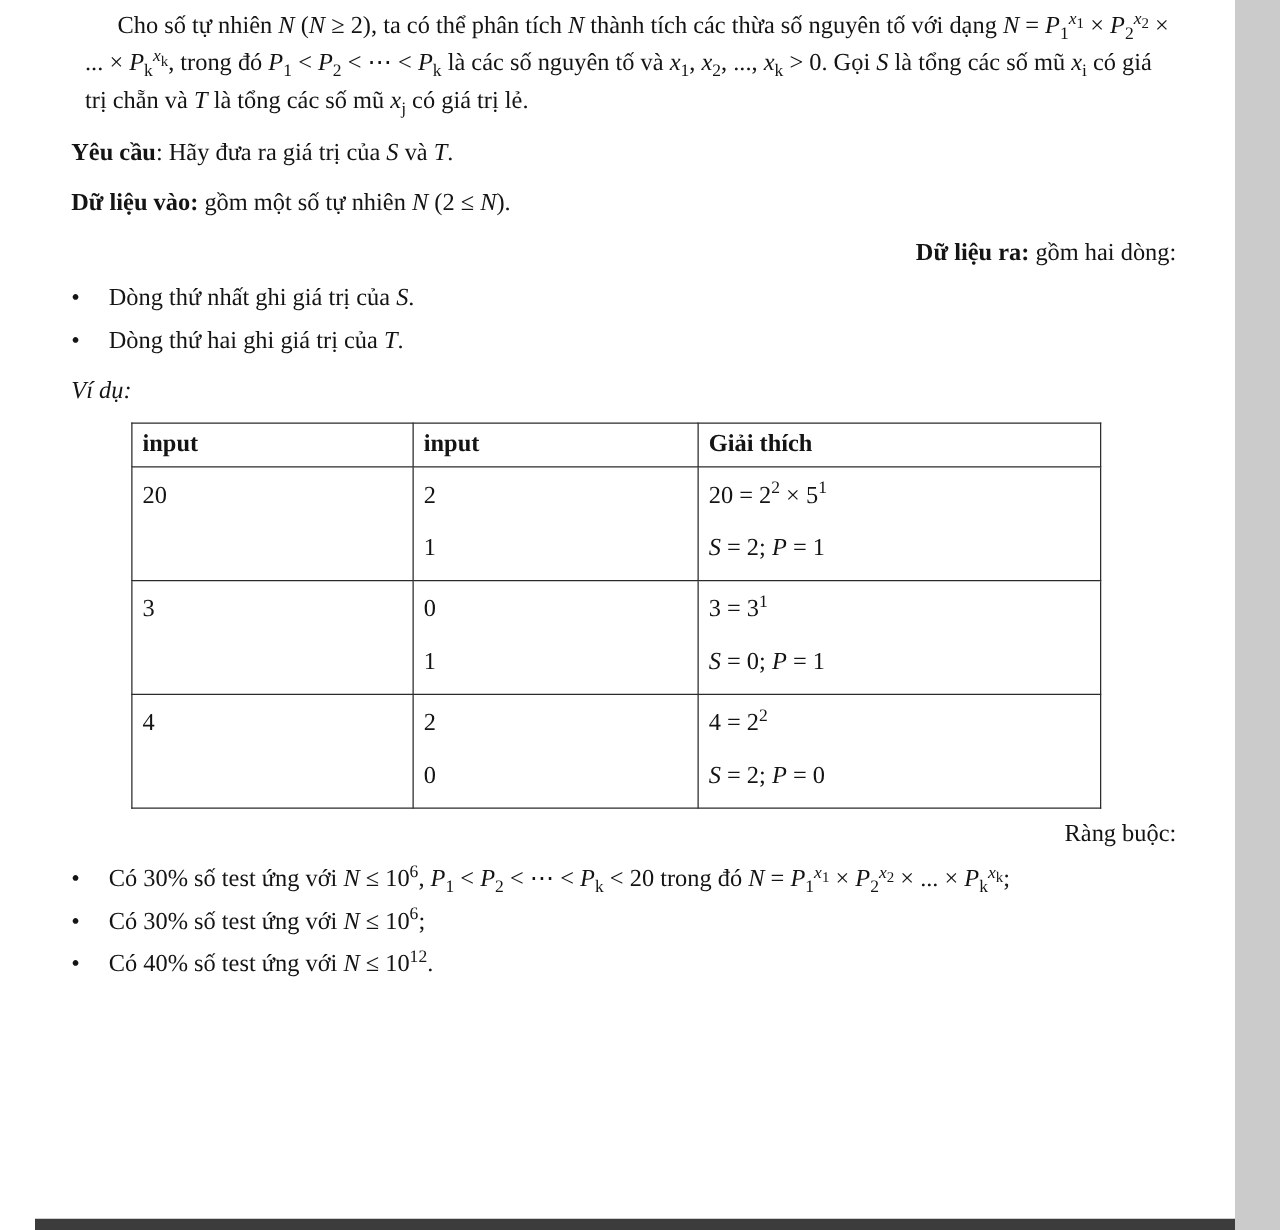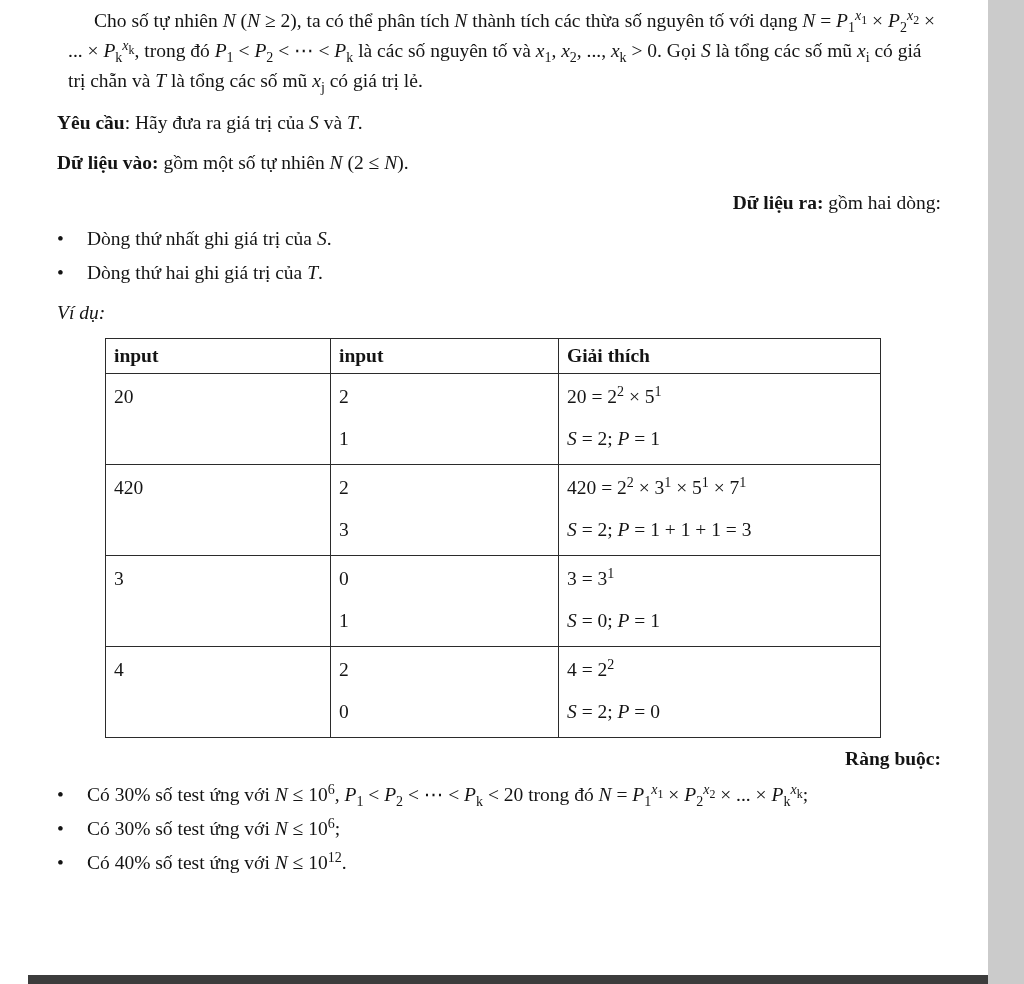--- a/index.html
+++ b/index.html
@@ -23,21 +23,21 @@
     position: absolute; left: 57px; top: 6px; width: 884px;
     font-size: 19.5px; line-height: 30px;
   }
   .title { font-weight: bold; margin-bottom: 10px; }
   .para  { margin-bottom: 10px; }
   .indent { text-indent: 26px; }
   .mb12 { margin-bottom: 12px; margin-left: 11px; }
   .mb14 { margin-bottom: 14px; }
   .mb6  { margin-bottom: 6px; text-align: right; }
   .example { font-style: italic; margin-bottom: 10px; }
-  .bold { font-weight: bold; }
+  .bold { font-weight: normal; }
 
   .bullet { display: flex; margin-bottom: 2px; min-height: 32px; }
   .bullet .dot { width: 30px; flex: none; }
   .bullet .btext { flex: 1; }
 
   table.examples {
     border-collapse: collapse;
     margin-left: 48px;
     width: 775px;
     table-layout: fixed;
@@ -105,33 +105,20 @@
           <div class="ln">2</div>
           <div class="ln">1</div>
         </td>
         <td class="c3">
           <div class="ln">20 = 2<sup>2</sup> × 5<sup>1</sup></div>
           <div class="ln"><i>S</i> = 2; <i>P</i> = 1</div>
         </td>
       </tr>
       <tr>
         <td class="c1">
-          <div class="ln">420</div>
-        </td>
-        <td class="c2">
-          <div class="ln">2</div>
-          <div class="ln">3</div>
-        </td>
-        <td class="c3">
-          <div class="ln">420 = 2<sup>2</sup> × 3<sup>1</sup> × 5<sup>1</sup> × 7<sup>1</sup></div>
-          <div class="ln"><i>S</i> = 2; <i>P</i> = 1 + 1 + 1 = 3</div>
-        </td>
-      </tr>
-      <tr>
-        <td class="c1">
           <div class="ln">3</div>
         </td>
         <td class="c2">
           <div class="ln">0</div>
           <div class="ln">1</div>
         </td>
         <td class="c3">
           <div class="ln">3 = 3<sup>1</sup></div>
           <div class="ln"><i>S</i> = 0; <i>P</i> = 1</div>
         </td>

